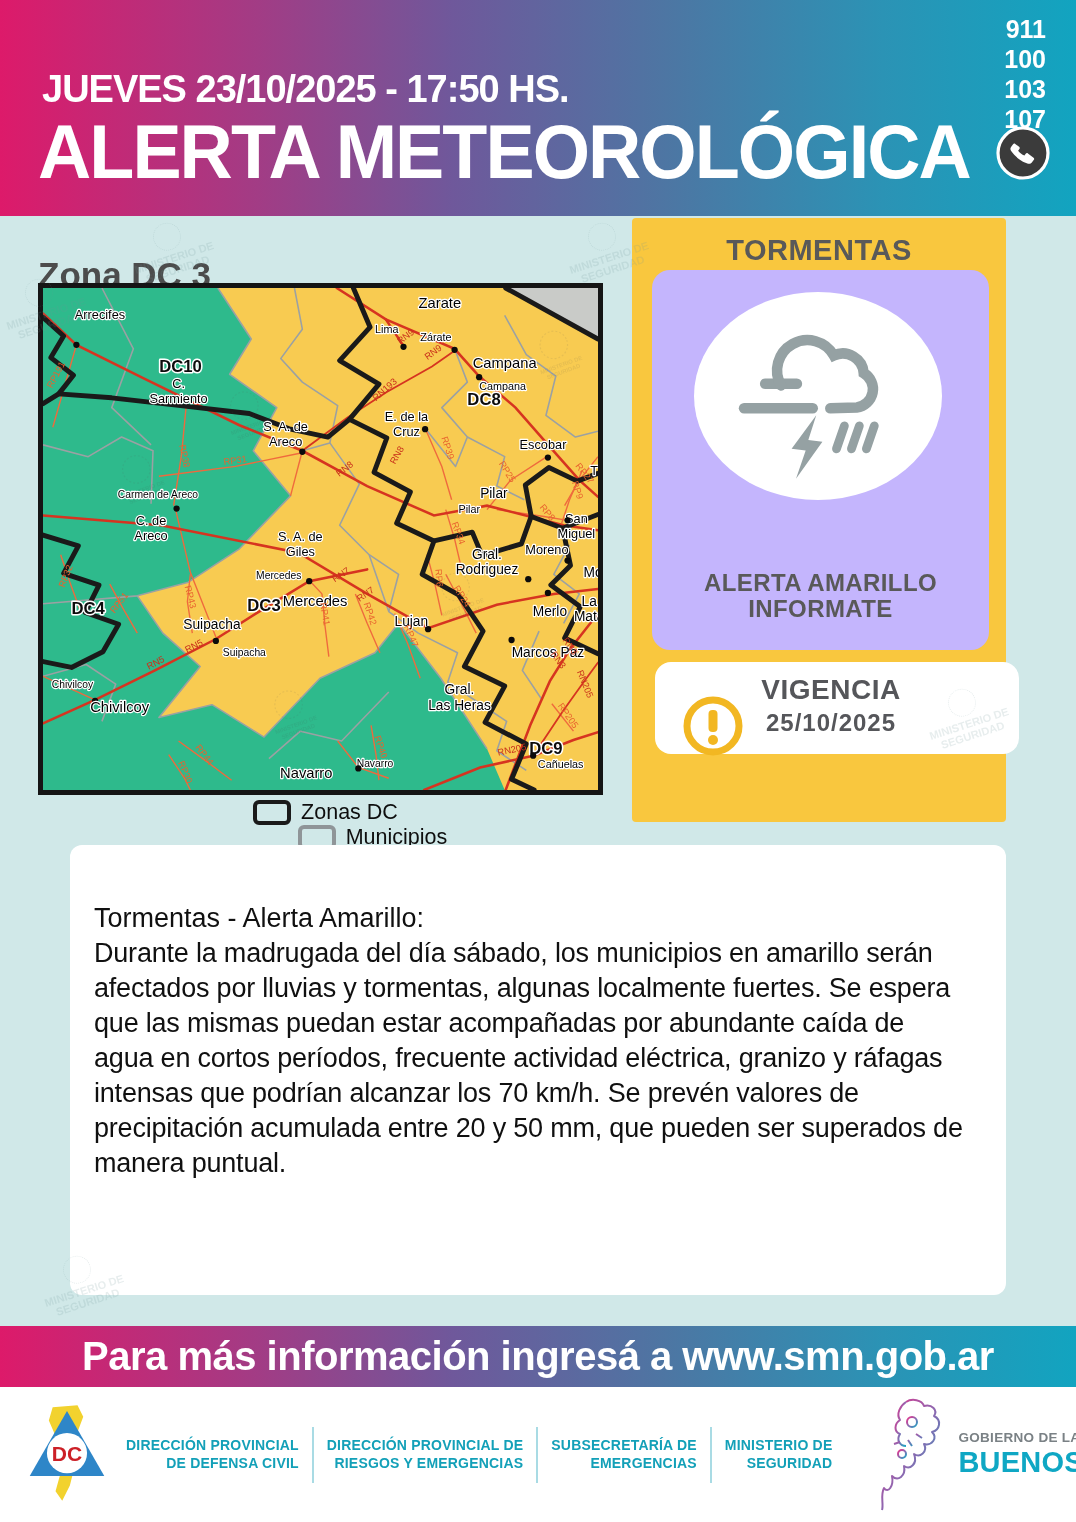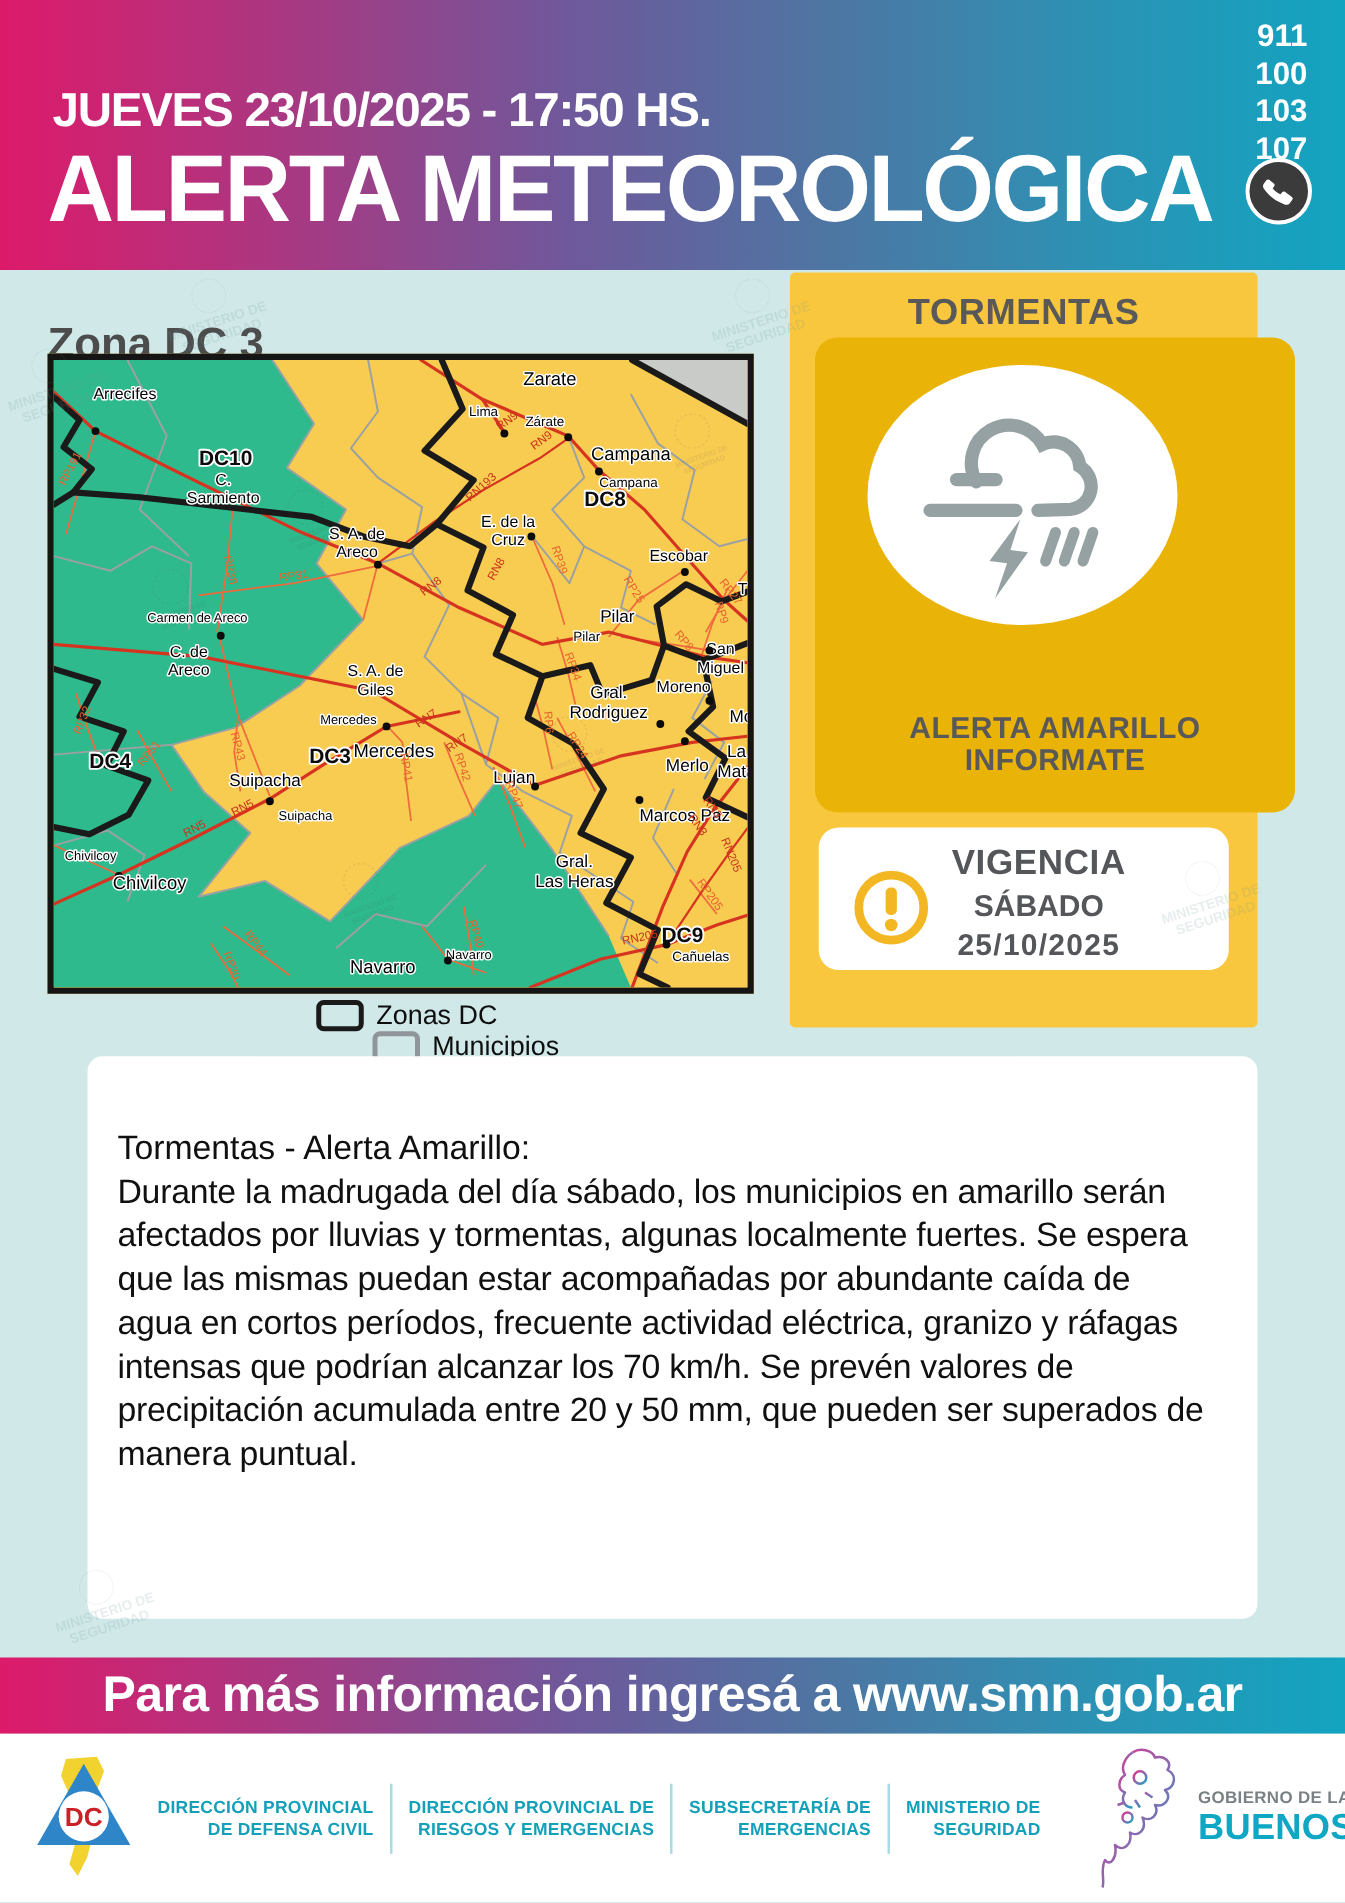--- a/index.html
+++ b/index.html
@@ -25,27 +25,27 @@
   .legend-item{display:flex;align-items:center;}
   .legend-icon{display:inline-block;margin-right:10px;}
   .ic-zonas{width:30px;height:17px;border:4.5px solid #1a1a1a;border-radius:6px;}
   .ic-muni{width:30px;height:17px;border:4.5px solid #8f9598;border-radius:6px;}
   .ic-red{width:38px;height:0;border-top:3px solid #d0342c;}
   .ic-loc{width:9px;height:9px;border-radius:50%;background:#111;}
   
   .card{position:absolute;left:632px;top:218px;width:374px;height:604px;background:#f9c73e;border-radius:4px;}
   .card-title{position:absolute;left:0;top:16px;width:100%;text-align:center;
               font-size:29px;font-weight:bold;color:#595959;letter-spacing:.5px;}
-  .card-inner{position:absolute;left:20px;top:52px;width:384px;height:380px;background:#eab308;border-radius:18px;}
+  .card-inner{position:absolute;left:20px;top:52px;width:337px;height:380px;background:#c4b5fd;border-radius:18px;}
   .storm-ellipse{position:absolute;left:42px;top:22px;width:248px;height:208px;background:#fff;border-radius:50%;
                  display:flex;align-items:center;justify-content:center;}
   .storm-ellipse svg{width:176px;height:176px;}
   .card-level{position:absolute;left:0;top:300px;width:100%;text-align:center;
               font-size:24px;font-weight:bold;color:#595959;line-height:26px;letter-spacing:.4px;}
-  .vigencia{position:absolute;left:23px;top:444px;width:328px;height:114px;background:#fff;border-radius:16px;}
+  .vigencia{position:absolute;left:23px;top:444px;width:328px;height:92px;background:#fff;border-radius:16px;padding-left:36px;}
   .bang{position:absolute;left:26px;top:32px;width:64px;height:64px;}
   .vig-text{position:absolute;left:36px;top:12px;width:280px;text-align:center;color:#55565a;}
   .vig-title{font-size:28px;font-weight:bold;letter-spacing:.5px;}
   .vig-day{font-size:24px;font-weight:bold;margin-top:6px;}
   .vig-date{font-size:24px;font-weight:bold;margin-top:3px;letter-spacing:1px;}
   
   .desc{position:absolute;left:70px;top:845px;width:936px;height:450px;background:#fff;border-radius:12px;
         box-sizing:border-box;padding:56px 42px 0 24px;color:#101010;}
   .desc-heading{font-size:27px;line-height:35px;}
   .desc-body{font-size:27px;line-height:35px;letter-spacing:-.2px;}
@@ -343,21 +343,20 @@
     <div class="vigencia">
       <div class="bang">
         <svg viewBox="0 0 64 64">
           <circle cx="32" cy="32" r="26" fill="none" stroke="#f2b722" stroke-width="7"></circle>
           <rect x="27.5" y="16" width="9" height="22" rx="4" fill="#f2b722"></rect>
           <circle cx="32" cy="46" r="5" fill="#f2b722"></circle>
         </svg>
       </div>
       <div class="vig-text">
         <div class="vig-title">VIGENCIA</div>
-        <div class="vig-day">SÁBADO</div>
         <div class="vig-date">25/10/2025</div>
       </div>
     </div>
   </aside>
 
   <section class="desc">
     <div class="desc-heading">Tormentas - Alerta Amarillo:</div>
     <div class="desc-body">Durante la madrugada del día sábado, los municipios en amarillo serán afectados por lluvias y tormentas, algunas localmente fuertes. Se espera que las mismas puedan estar acompañadas por abundante caída de agua en cortos períodos, frecuente actividad eléctrica, granizo y ráfagas intensas que podrían alcanzar los 70 km/h. Se prevén valores de precipitación acumulada entre 20 y 50 mm, que pueden ser superados de manera puntual.</div>
   </section>
 

